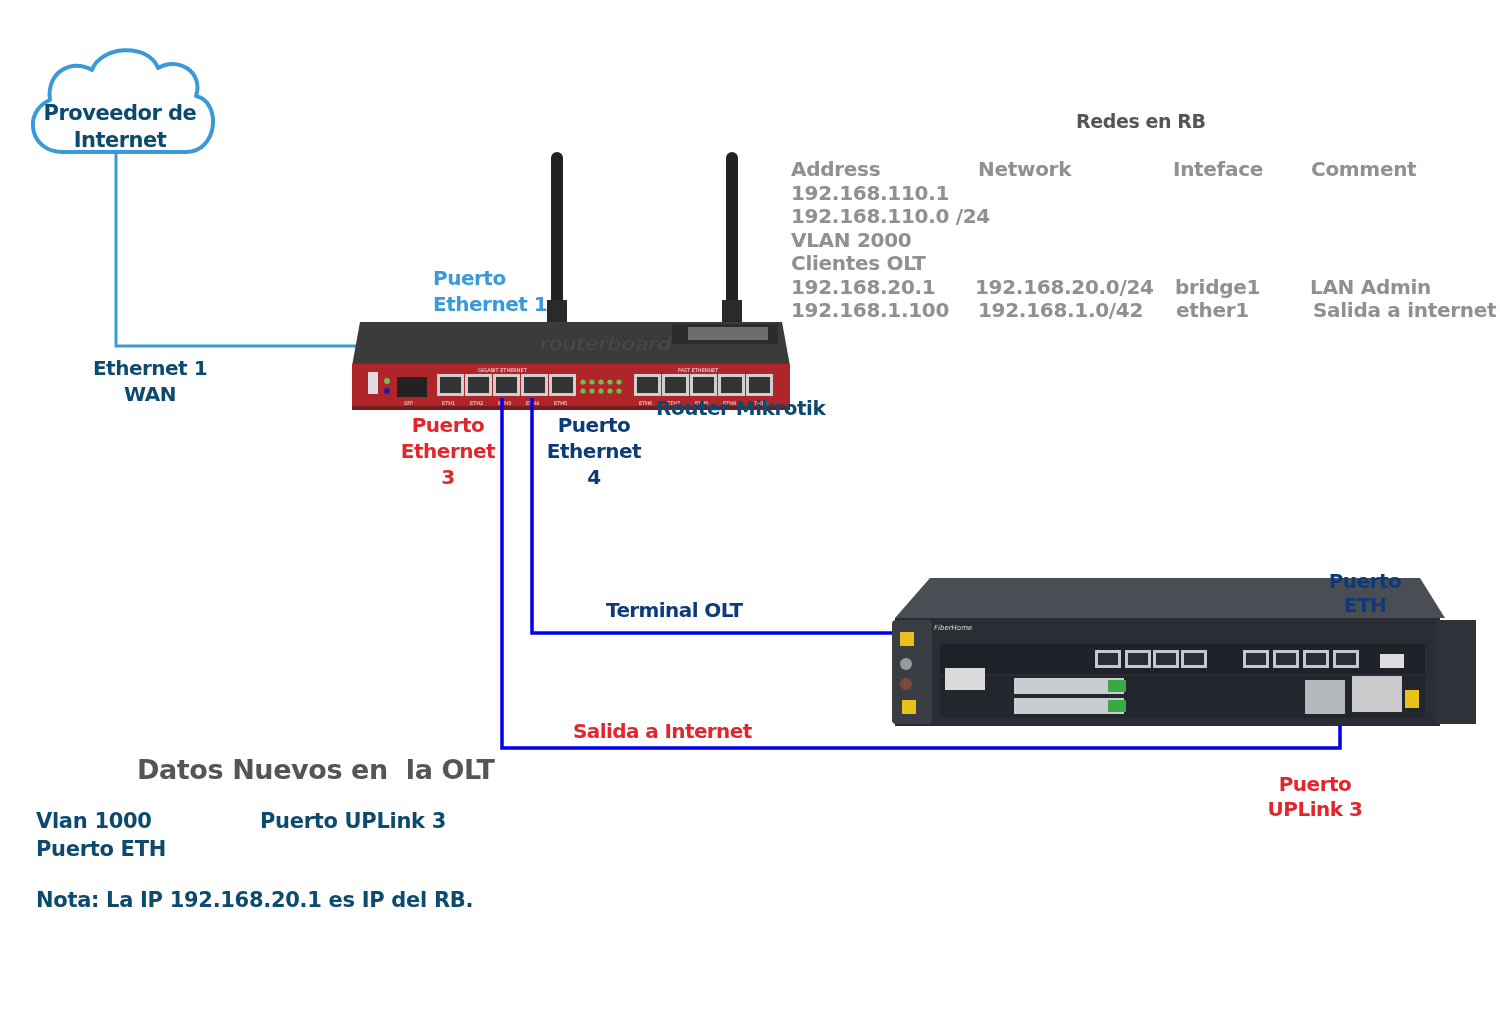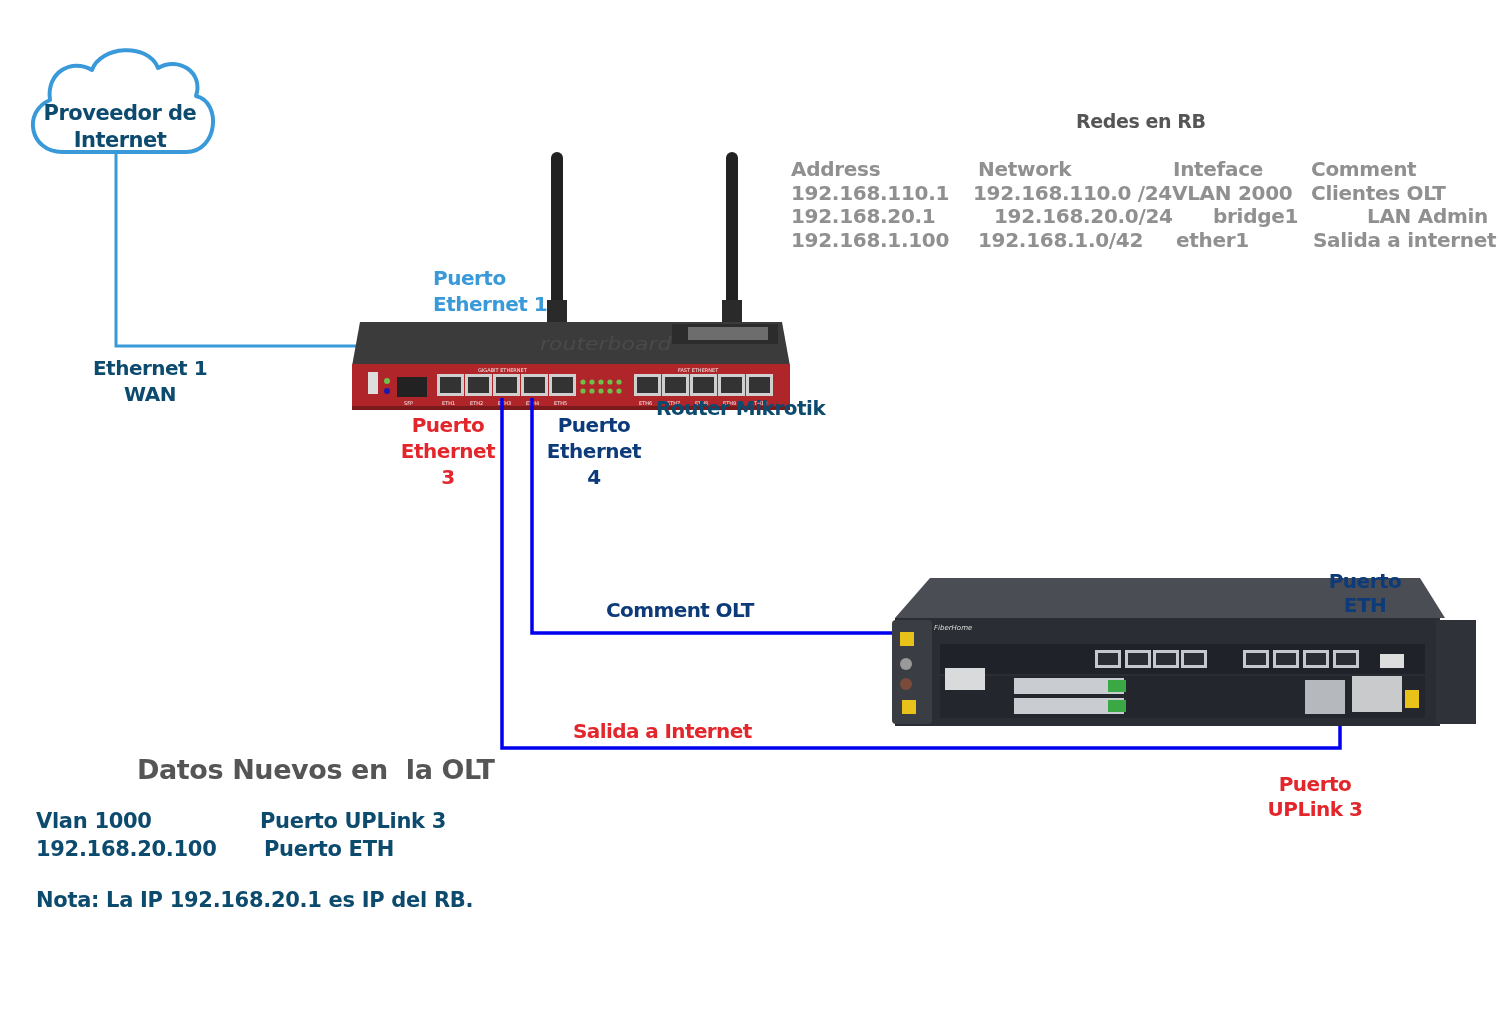--- a/index.html
+++ b/index.html
@@ -165,56 +165,55 @@
 <div class="abs bold gray t20" style="left:656px;top:395px;">Router Mikrotik</div>
 
 <div class="abs bold dark" style="left:1028px;top:110px;font-size:19px;letter-spacing:-0.4px;margin-left:48px;">Redes en RB</div>
 <div class="abs tbl" style="left:791px;top:158px;">
   <div style="display:flex;align-items:center;">
     <div style="width:187px;">Address</div>
     <div style="width:195px;">Network</div>
     <div style="width:138px;">Inteface</div>
     <div>Comment</div>
   </div>
-  <div style="display:flex;">
+  <div style="display:flex;flex-direction:column;">
     <div style="width:182px;">192.168.110.1</div>
     <div style="width:199px;">192.168.110.0 /24</div>
     <div style="width:139px;">VLAN 2000</div>
     <div>Clientes OLT</div>
   </div>
-  <div style="display:flex;gap:19px;">
+  <div style="display:flex;">
     <div style="width:184px;">192.168.20.1</div>
     <div style="width:200px;">192.168.20.0/24</div>
     <div style="width:135px;">bridge1</div>
     <div>LAN Admin</div>
   </div>
   <div style="display:flex;">
     <div style="width:187px;">192.168.1.100</div>
     <div style="width:198px;">192.168.1.0/42</div>
     <div style="width:137px;">ether1</div>
     <div>Salida a internet</div>
   </div>
 </div>
 
-<div class="abs bold dblue" style="left:606px;top:598px;font-size:20px;letter-spacing:-0.6px;">Comment OLT</div>
+<div class="abs bold dblue" style="left:606px;top:598px;font-size:20px;letter-spacing:-0.6px;">Terminal OLT</div>
 <div class="abs bold red" style="left:573px;top:719px;font-size:20px;letter-spacing:-0.6px;">Salida a Internet</div>
 
 <div class="abs bold dblue center t20" style="left:1320px;top:569px;width:90px;line-height:24px;">
   <div>Puerto</div>
   <div>ETH</div>
 </div>
 <div class="abs bold red center t20" style="left:1255px;top:772px;width:120px;line-height:25px;">
   <div>Puerto</div>
   <div>UPLink 3</div>
 </div>
 
 <div class="abs bold dark" style="left:137px;top:754px;font-size:27px;letter-spacing:-0.4px;white-space:pre;">Datos Nuevos en  la OLT</div>
 <div class="abs bold gray" style="left:36px;top:807px;font-size:21px;line-height:28px;letter-spacing:-0.3px;">
   <div style="display:flex;">
     <div style="width:224px;">Vlan 1000</div>
     <div>Puerto UPLink 3</div>
   </div>
   <div style="display:flex;">
-    <div style="width:228px;">192.168.20.100</div>
     <div>Puerto ETH</div>
   </div>
 </div>
 <div class="abs bold gray" style="left:36px;top:888px;font-size:21px;letter-spacing:-0.3px;">Nota: La IP 192.168.20.1 es IP del RB.</div>
 
 </body></html>

